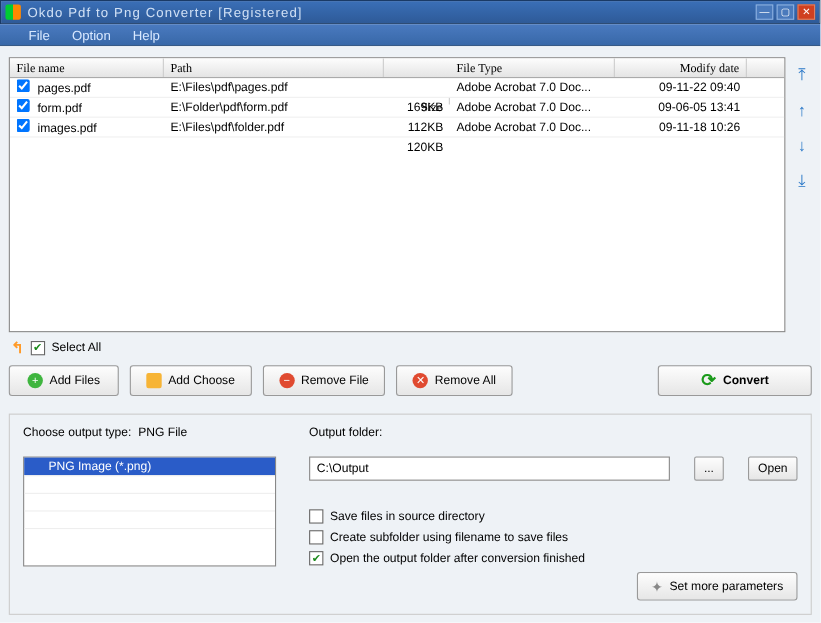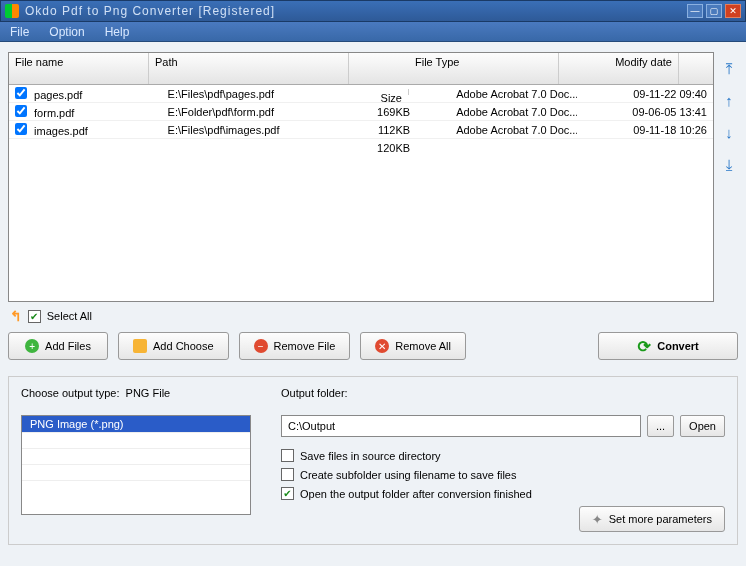--- a/index.html
+++ b/index.html
@@ -36,21 +36,21 @@
   cursor: pointer;
 }
 .winbtn.close { background: #d04020; border-color: #e08060; }
 
 .menubar {
   height: 20px;
   background: linear-gradient(#4a7ac0, #3868a8);
   border-bottom: 1px solid #244a7a;
   display: flex;
   align-items: center;
-  padding-left: 0;
+  padding-left: 16px;
 }
 .menuitem {
   color: #d8e8ff;
   padding: 2px 10px;
   cursor: pointer;
   font-size: 12px;
 }
 
 .content {
   background: #eef2f6;
@@ -66,41 +66,41 @@
   flex: 1;
   background: #fff;
   border: 1px solid #888;
   height: 250px;
   overflow: hidden;
 }
 .ftab-head {
   display: flex;
   background: linear-gradient(#fdfdfd,#e4e4e4);
   border-bottom: 1px solid #aaa;
-  height: 32px;
-  font-size: 11px;
+  height: 18px;
+  font-size: 11px;
+  font-family: Liberation Serif, serif;
 }
 .ftab-head > div {
   border-right: 1px solid #ccc;
   padding: 3px 6px;
 }
 .col-name { width: 140px; }
 .col-path { width: 200px; }
 .col-size { width: 60px; text-align: right; margin-top: 36px; }
 .col-type { width: 150px; }
 .col-date { width: 120px; text-align: right; }
 
 .ftab-body { }
 .ftab-row {
   display: flex;
   height: 18px;
   align-items: center;
   font-size: 11px;
   border-bottom: 1px solid #f0f0f0;
-  gap: 34px;
 }
 .ftab-row > div { padding: 0 6px; white-space: nowrap; overflow: hidden; }
 .cb { width: 12px; height: 12px; margin-right: 4px; }
 
 .side-arrows {
   display: flex;
   flex-direction: column;
   gap: 14px;
   padding-top: 8px;
 }
@@ -163,31 +163,31 @@
 }
 .label { margin-bottom: 16px; }
 .type-list {
   border: 1px solid #888;
   background: #fff;
   height: 100px;
 }
 .type-list .item {
   background: #2a5cc8;
   color: #fff;
-  padding: 2px 8px;
+  padding: 2px 22px;
   font-size: 11px;
 }
 .type-list .empty-row {
   height: 16px;
   border-top: 1px solid #eee;
 }
 .out-row {
   display: flex;
-  gap: 6px;
-  margin-bottom: 12px;
+  gap: 22px;
+  margin-bottom: 26px;
 }
 .out-input {
   flex: 1;
   height: 22px;
   border: 1px solid #888;
   background: #fff;
   padding: 0 6px;
   font-size: 11px;
 }
 .smallbtn {
@@ -261,21 +261,21 @@
           </div>
           <div class="ftab-row">
             <div class="col-name"><input type="checkbox" class="cb" checked="" style=""> form.pdf</div>
             <div class="col-path">E:\Folder\pdf\form.pdf</div>
             <div class="col-size">112KB</div>
             <div class="col-type">Adobe Acrobat 7.0 Doc...</div>
             <div class="col-date">09-06-05 13:41</div>
           </div>
           <div class="ftab-row">
             <div class="col-name"><input type="checkbox" class="cb" checked="" style=""> images.pdf</div>
-            <div class="col-path">E:\Files\pdf\images.pdf</div>
+            <div class="col-path">E:\Files\pdf\folder.pdf</div>
             <div class="col-size">120KB</div>
             <div class="col-type">Adobe Acrobat 7.0 Doc...</div>
             <div class="col-date">09-11-18 10:26</div>
           </div>
         </div>
     </div>
     <div class="side-arrows">
       <div class="arrow-btn">⤒</div>
       <div class="arrow-btn">↑</div>
       <div class="arrow-btn">↓</div>

